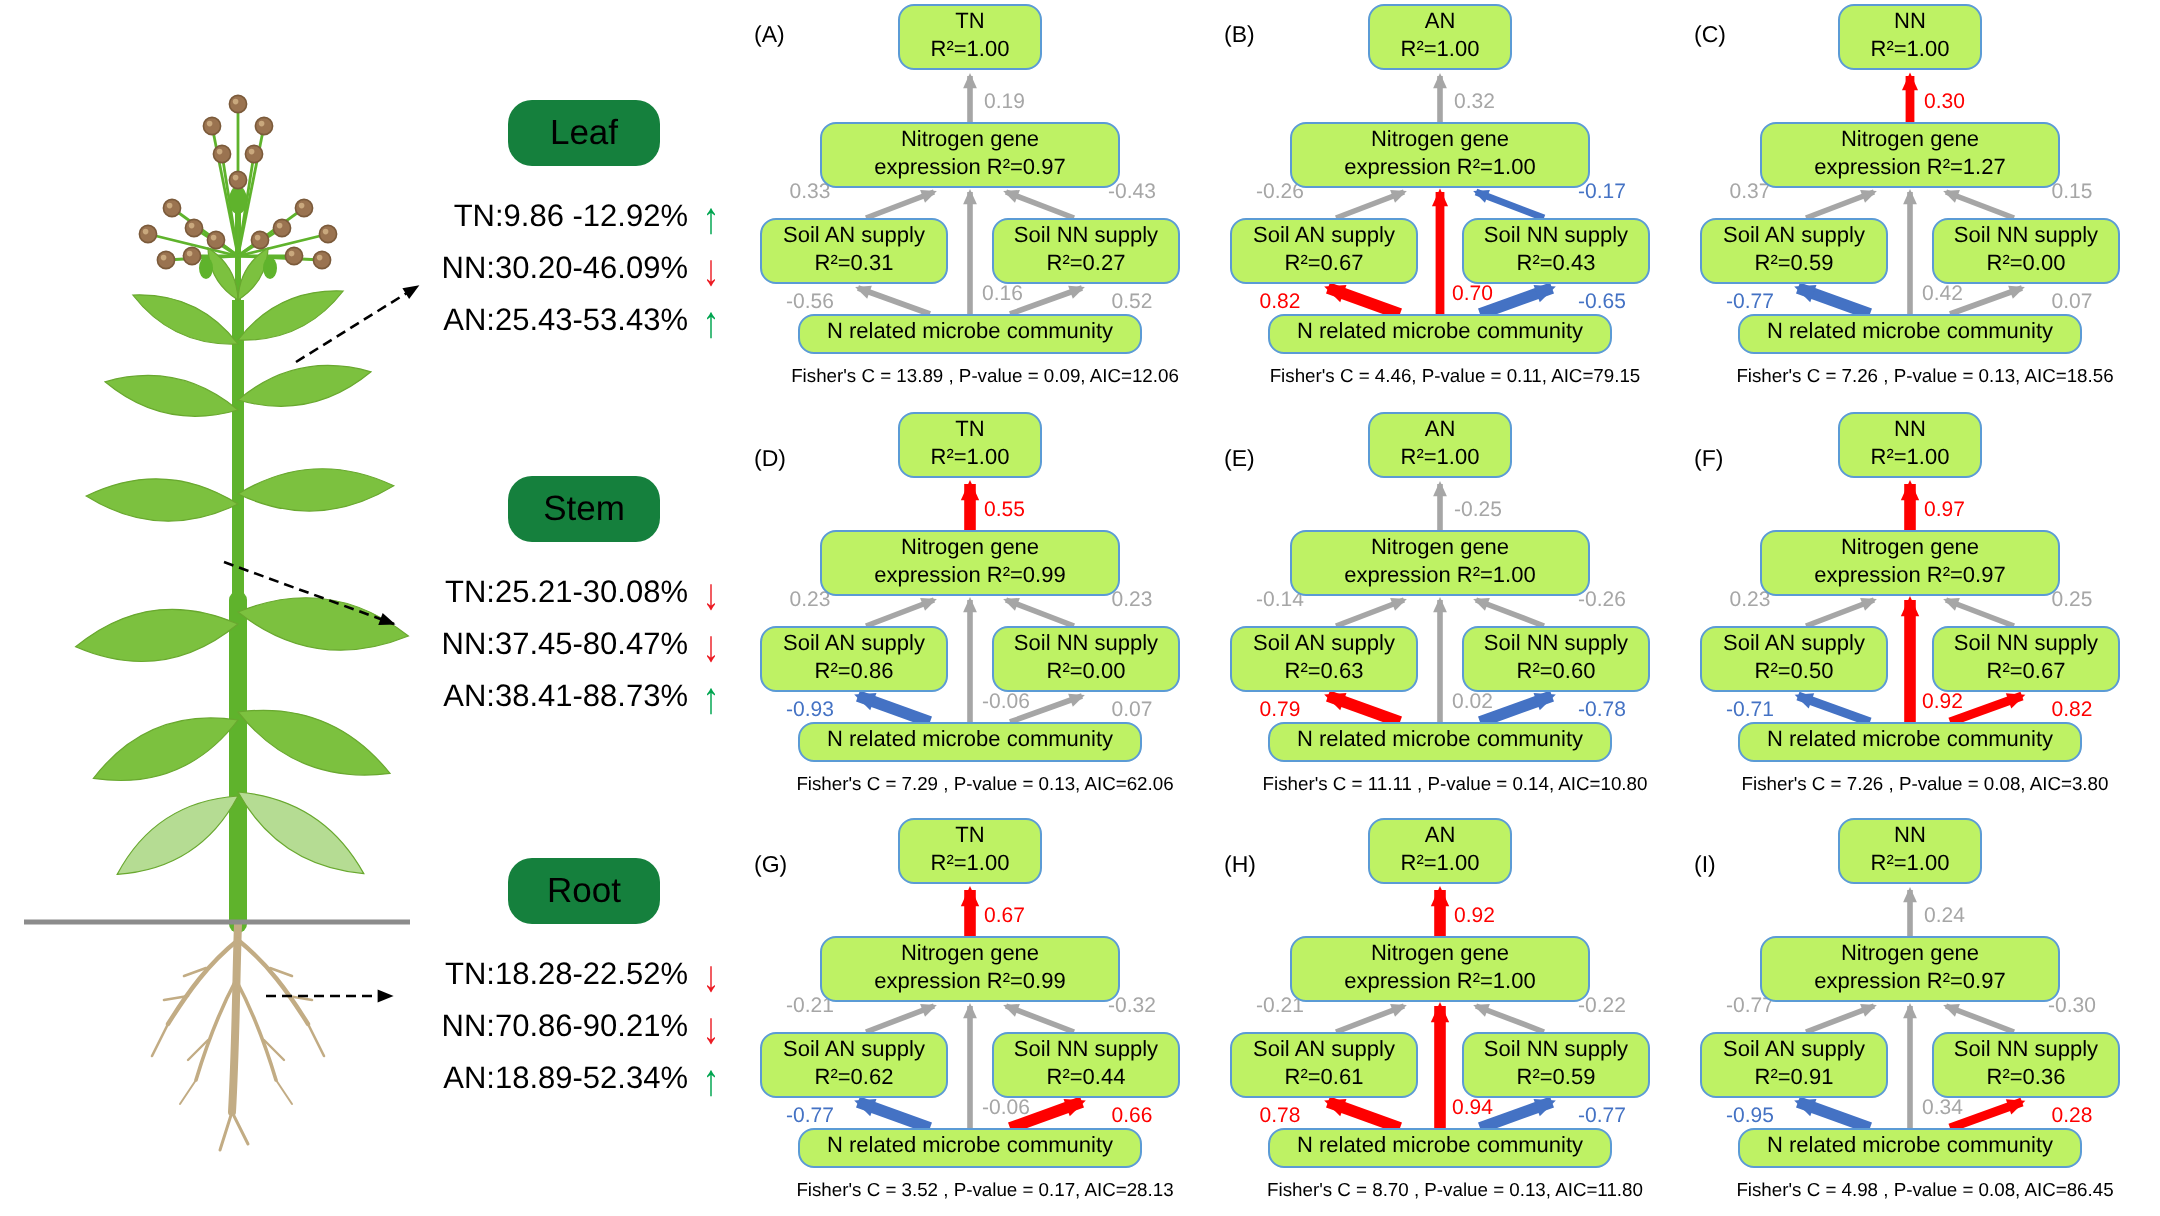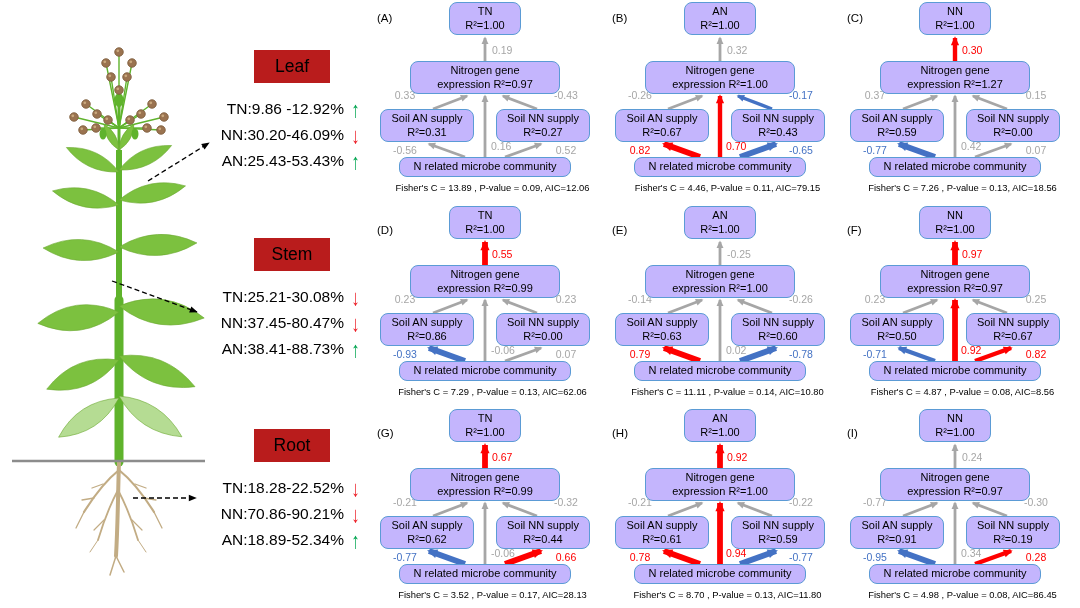--- a/index.html
+++ b/index.html
@@ -2,31 +2,31 @@
 <html><head>
 <meta charset="utf-8">
 <style>
   html,body{margin:0;padding:0;background:#fff;}
   body{font-family:"Liberation Sans",sans-serif;}
   .stage{position:relative;width:1080px;height:608px;background:#fff;overflow:hidden;}
   
   .plant-area{position:absolute;left:0;top:0;width:375px;height:608px;}
   #plant-svg{position:absolute;left:0;top:0;}
   .section{position:absolute;left:190px;width:172px;}
-  .sec-label{width:76px;height:33px;background:#b91c1c;display:flex;align-items:center;justify-content:center;
-             font-size:17.5px;color:#000;margin:0 32px 13px auto;}
+  .sec-label{width:76px;height:33px;background:#15803d;display:flex;align-items:center;justify-content:center;
+             font-size:17.5px;color:#000;margin:0 32px 13px auto;border-radius:12px;}
   .stat-row{display:flex;justify-content:flex-end;align-items:center;height:26px;gap:5px;}
   .stat-text{font-size:15.5px;color:#000;white-space:nowrap;}
   .stat-arrow{font-size:17px;font-weight:bold;width:13px;text-align:center;transform:scaleY(1.3);line-height:1;}
   .up{color:#00A550}.down{color:#EC1C24}
   
   .sem-grid{position:absolute;left:375px;top:0;width:705px;height:608px;}
   .panel{position:absolute;width:235px;height:202px;}
   .panel svg{position:absolute;left:0;top:0;z-index:1;}
-  .nbox{position:absolute;z-index:2;background:#c4b5fd;border:1.6px solid #5B9BD5;border-radius:8px;
+  .nbox{position:absolute;z-index:2;background:#bef264;border:1.6px solid #5B9BD5;border-radius:8px;
         display:flex;flex-direction:column;align-items:center;justify-content:center;
         font-size:11px;line-height:1.22;color:#000;text-align:center;box-sizing:border-box;}
   .nbox.onerow{flex-direction:row;}
   .panel-letter{position:absolute;z-index:2;font-size:11.5px;color:#000;}
   .fisher{position:absolute;z-index:2;left:0;width:235px;text-align:center;font-size:9.4px;color:#000;white-space:nowrap;}
 </style>
 </head>
 <body>
 
 <div class="stage">
@@ -515,21 +515,21 @@
           <span>Soil AN supply</span>
           <span>R²=0.50</span>
         </div>
         <div class="nbox" style="left:121px;top:109px;width:94px;height:33px">
           <span>Soil NN supply</span>
           <span>R²=0.67</span>
         </div>
         <div class="nbox onerow" style="left:24px;top:157px;width:172px;height:20px">
           <span>N related microbe community</span>
         </div>
-        <div class="fisher" style="top:182px">Fisher's C = 4.87 ,  P-value = 0.08, AIC=8.56</div>
+        <div class="fisher" style="top:182px">Fisher's C = 7.26 ,  P-value = 0.08, AIC=3.80</div>
       </div>
       <div class="panel" style="left:0px;top:407px">
         <svg width="235" height="202" viewBox="0 0 235 202">
           <defs>
             <marker id="ah60" viewBox="0 0 10 10" refX="8" refY="5" markerWidth="12" markerHeight="10.2" orient="auto" markerUnits="userSpaceOnUse">
               <path d="M0,0.5 L10,5 L0,9.5 Z" fill="#FE0000"></path>
             </marker>
             <marker id="ah61" viewBox="0 0 10 10" refX="8" refY="5" markerWidth="9" markerHeight="7.6499999999999995" orient="auto" markerUnits="userSpaceOnUse">
               <path d="M0,0.5 L10,5 L0,9.5 Z" fill="#A6A6A6"></path>
             </marker>
@@ -681,21 +681,21 @@
         <div class="nbox" style="left:35px;top:61px;width:150px;height:33px">
           <span>Nitrogen gene</span>
           <span>expression R²=0.97</span>
         </div>
         <div class="nbox" style="left:5px;top:109px;width:94px;height:33px">
           <span>Soil AN supply</span>
           <span>R²=0.91</span>
         </div>
         <div class="nbox" style="left:121px;top:109px;width:94px;height:33px">
           <span>Soil NN supply</span>
-          <span>R²=0.19</span>
+          <span>R²=0.36</span>
         </div>
         <div class="nbox onerow" style="left:24px;top:157px;width:172px;height:20px">
           <span>N related microbe community</span>
         </div>
         <div class="fisher" style="top:182px">Fisher's C = 4.98 ,  P-value = 0.08, AIC=86.45</div>
       </div>
     </div>
 </div>
 
 </body></html>

